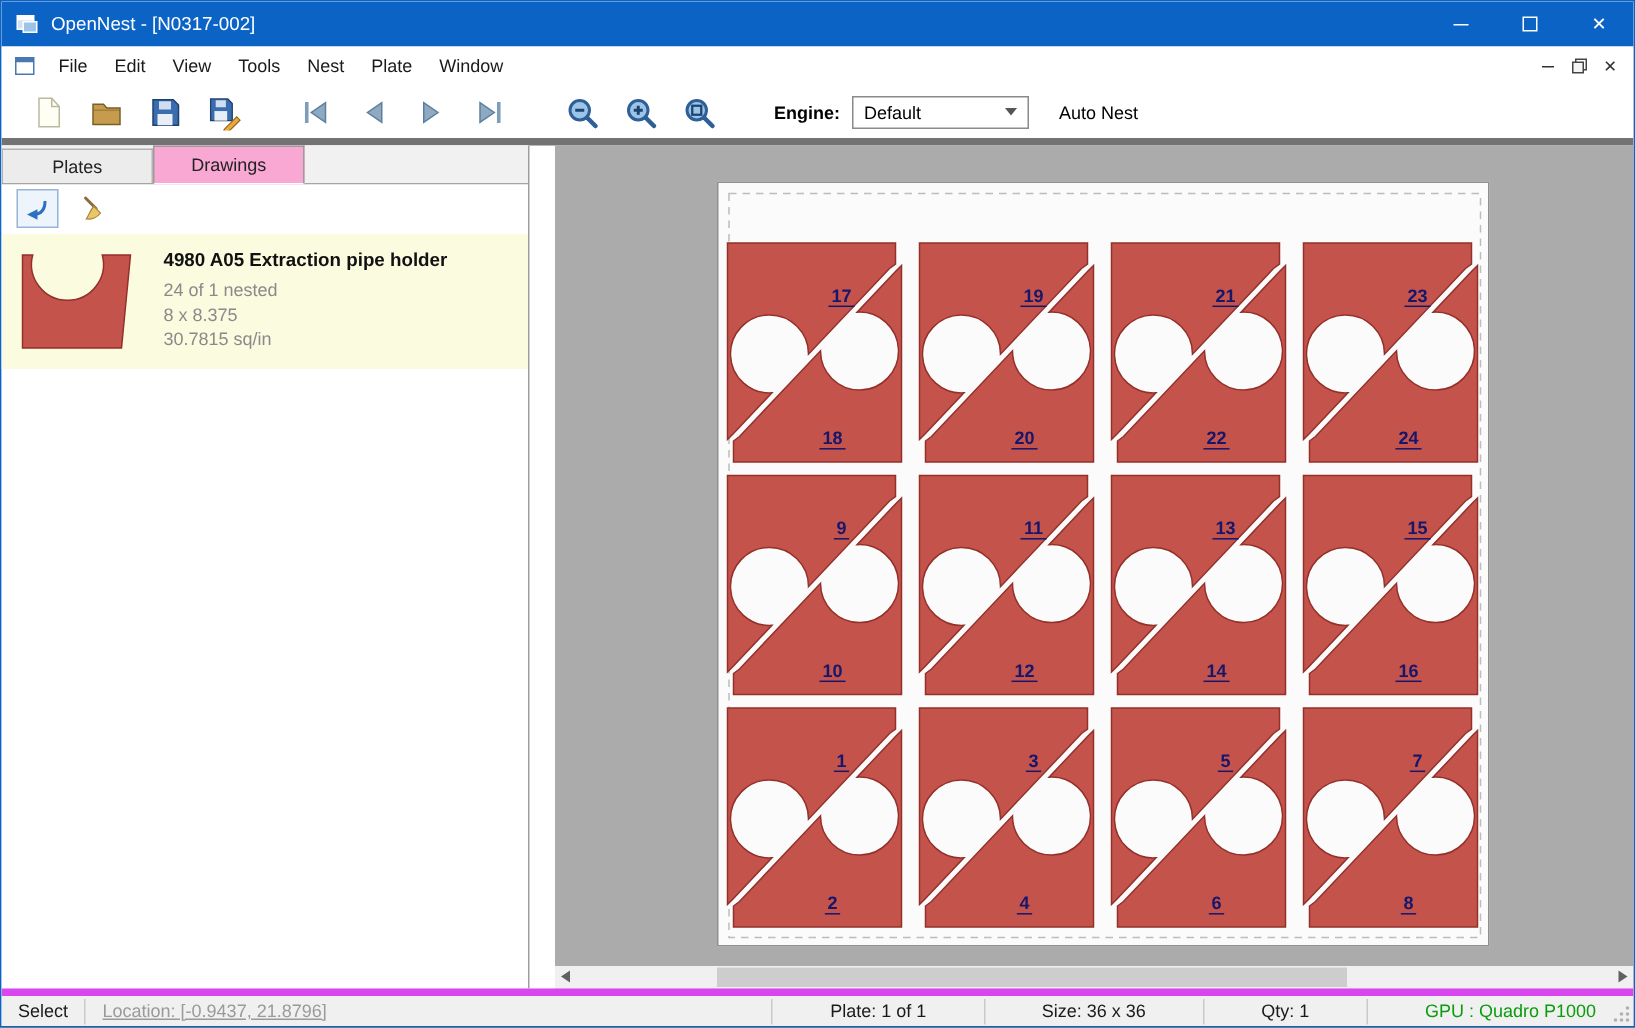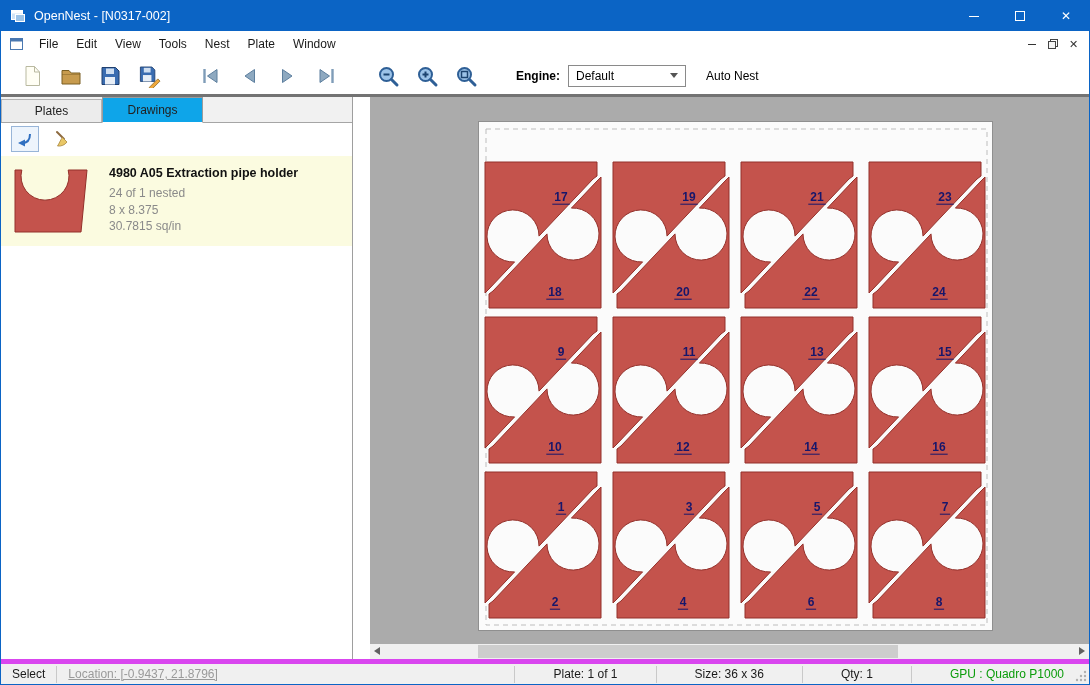--- a/index.html
+++ b/index.html
@@ -21,37 +21,37 @@
   .menubar{position:absolute;top:30px;left:0;right:0;height:26px;background:#fff;display:flex;
     align-items:center;font-size:12px;color:#1a1a1a;}
   .menubar .mdi-icon{margin:0 6px 0 8px;display:flex;}
   .menu-item{padding:5px 9px;cursor:default;}
   .mdi-btns{margin-left:auto;display:flex;align-items:center;margin-right:5px;}
   .mdi-btn{width:21px;height:20px;display:flex;align-items:center;justify-content:center;color:#333;font-size:11px;}
   .glyph-min-dark{width:8px;height:1px;background:#333;}
 
   
   .toolbar{position:absolute;top:56px;left:0;right:0;height:40px;background:#fff;
-    border-bottom:3px solid #737373;display:flex;align-items:center;padding-left:16px;}
+    border-bottom:5px solid #737373;display:flex;align-items:center;padding-left:16px;}
   .tool-btn{width:30px;height:30px;display:flex;align-items:center;justify-content:center;margin-right:9px;}
   .tool-gap{width:22px;}
   .engine-label{font-weight:bold;font-size:12px;margin:0 8px 0 26px;}
   .combo{width:118px;height:22px;border:1px solid #8a8a8a;background:#fff;display:flex;align-items:center;
     padding:0 7px;font-size:12px;}
   .combo .arrow{margin-left:auto;width:0;height:0;border-left:4px solid transparent;
     border-right:4px solid transparent;border-top:5px solid #555;}
   .autonest{font-size:12px;margin-left:20px;}
 
   
   .main{position:absolute;top:96px;bottom:25px;left:0;right:0;display:flex;gap:17px;}
   .left{width:352px;background:#fff;border-right:1px solid #9e9e9e;position:relative;}
   .tabs{height:26px;background:#f1f1f1;display:flex;align-items:flex-end;border-bottom:1px solid #a5a5a5;}
   .tab{width:101px;text-align:center;font-size:12px;padding:4px 0;background:#ececec;
     border:1px solid #b3b3b3;border-bottom:none;margin-top:3px;color:#222;}
-  .tab.active{background:#0ea5e9;border:1px solid #9b9b9b;border-bottom:1px solid #fff;
+  .tab.active{background:#f9a8d4;border:1px solid #9b9b9b;border-bottom:1px solid #fff;
     margin-bottom:-1px;padding:5px 0;}
   .mini-toolbar{height:32px;display:flex;align-items:center;padding-left:10px;gap:14px;background:#fff;}
   .mini-btn{width:28px;height:26px;border:1px solid #98b5d8;background:#edf4fc;display:flex;
     align-items:center;justify-content:center;}
   .drawing-item{position:absolute;top:59px;left:0;right:0;height:90px;background:var(--selection_bg);
     display:flex;padding:8px 10px;}
   .thumb-box{width:84px;display:flex;align-items:center;}
   .item-text{margin-left:14px;padding-top:2px;}
   .item-title{font-size:12.5px;font-weight:bold;color:#111;margin-bottom:5px;}
   .item-sub{font-size:12px;color:#8a8a8a;line-height:16.5px;}

